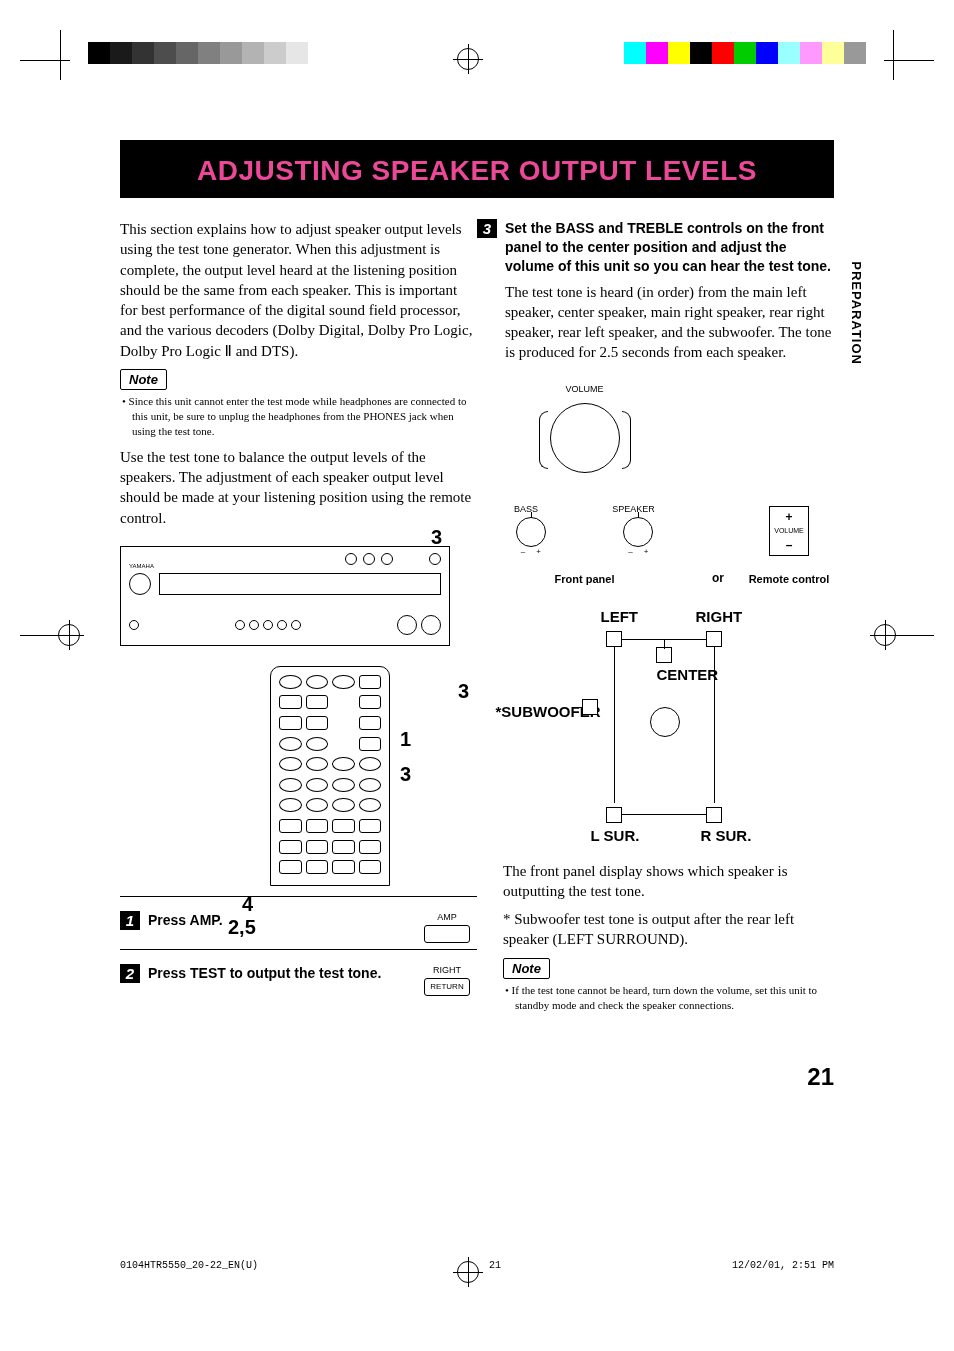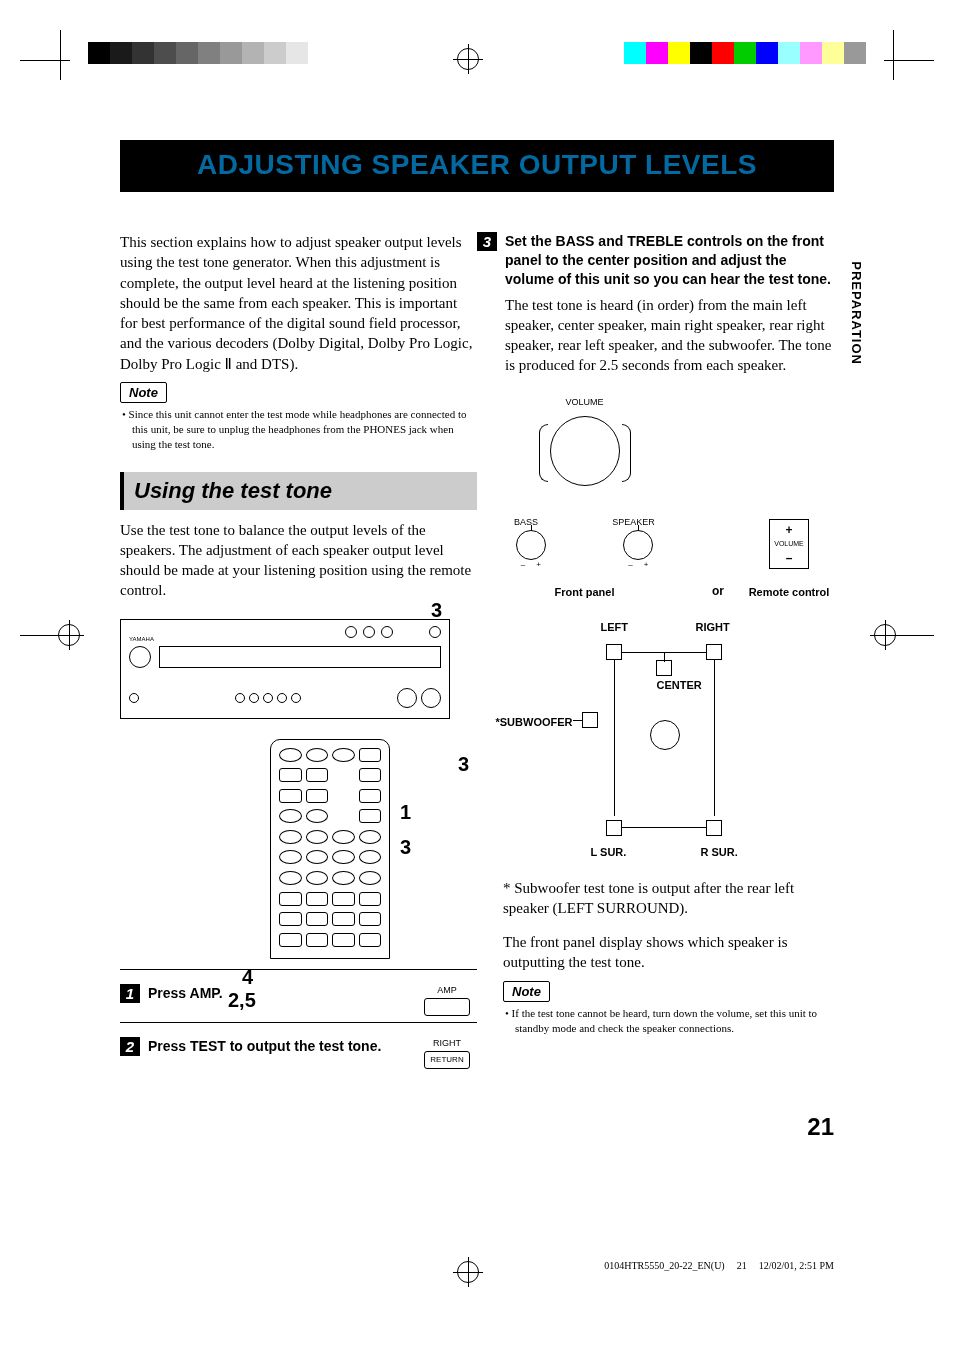--- a/index.html
+++ b/index.html
@@ -33,28 +33,28 @@
   .colorbar-r div { width: 22px; height: 22px; }
 
   .page {
     position: absolute;
     top: 140px;
     left: 120px;
     width: 714px;
   }
   .title-bar {
     background: #000;
-    color: #0369a1;
+    color: #ec4899;
     font-family: Arial, Helvetica, sans-serif;
     font-weight: bold;
     font-size: 28px;
     text-align: center;
-    padding: 9px 0 11px;
+    padding: 15px 0 11px;
     letter-spacing: 0.5px;
-    margin-bottom: 40px;
+    margin-bottom: 21px;
   }
   .columns { display: flex; }
   .col { flex: 1; font-size: 15px; line-height: 1.35; }
   .col p { margin: 0 0 8px 0; }
   .note-label {
     display: inline-block;
     border: 1px solid #000;
     border-radius: 2px;
     padding: 1px 8px;
     font-family: Arial, Helvetica, sans-serif;
@@ -172,24 +172,24 @@
   .remote-vol-box {
     border: 1px solid #000; width: 40px; height: 50px; position: relative; margin: 0 auto;
   }
   .remote-vol-box::before { content: "+"; position: absolute; top: 2px; left: 50%; transform: translateX(-50%); font-size: 12px; font-weight: bold; }
   .remote-vol-box::after { content: "–"; position: absolute; bottom: 2px; left: 50%; transform: translateX(-50%); font-size: 12px; font-weight: bold; }
   .remote-vol-box .mid { position: absolute; top: 50%; left: 0; right: 0; text-align: center; font-size: 7px; font-family: Arial; transform: translateY(-50%); }
   .speaker-diagram {
     position: relative;
     width: 280px;
     height: 240px;
-    margin: 20px auto 18px;
+    margin: 20px auto 10px;
     font-family: Arial, sans-serif;
     font-weight: bold;
-    font-size: 11px;
+    font-size: 15px;
   }
   .spk-box { position: absolute; width: 16px; height: 16px; border: 1.5px solid #000; background: #fff; }
   .spk-circle { position: absolute; width: 30px; height: 30px; border: 1.5px solid #000; border-radius: 50%; background: #fff; }
   .spk-label { position: absolute; white-space: nowrap; }
   .arrow-line-h { position: absolute; height: 1px; background: #000; }
   .arrow-line-v { position: absolute; width: 1px; background: #000; }
   .tab-label {
     position: absolute;
     right: -30px;
     top: 225px;
@@ -207,24 +207,23 @@
     font-family: Arial, sans-serif;
     font-weight: bold;
     font-size: 24px;
   }
   .footer {
     position: absolute;
     bottom: 80px;
     left: 120px;
     right: 120px;
     display: flex;
-    justify-content: flex-end;
-    font-family: Liberation Serif, serif;
+    justify-content: space-between;
+    font-family: Liberation Mono, monospace;
     font-size: 10px;
-    gap: 12px;
   }
   .reg-bottom { position: absolute; bottom: 68px; left: 457px; width: 22px; height: 22px; border: 1px solid #000; border-radius: 50%; }
   .reg-bottom::before { content:""; position:absolute; left:-5px; right:-5px; top:50%; height:1px; background:#000; }
   .reg-bottom::after { content:""; position:absolute; top:-5px; bottom:-5px; left:50%; width:1px; background:#000; }
 </style>
 </head>
 <body>
 
 <div class="crop-marks">
   <div class="crop-tl-h"></div>
@@ -267,21 +266,20 @@
 <div class="page">
   <div class="title-bar">ADJUSTING SPEAKER OUTPUT LEVELS</div>
 
   <div class="columns">
 
     <div class="col">
       <p>This section explains how to adjust speaker output levels using the test tone generator. When this adjustment is complete, the output level heard at the listening position should be the same from each speaker. This is important for best performance of the digital sound field processor, and the various decoders (Dolby Digital, Dolby Pro Logic, Dolby Pro Logic Ⅱ and DTS).</p>
       <div class="note-label">Note</div>
       <p class="bullet">• Since this unit cannot enter the test mode while headphones are connected to this unit, be sure to unplug the headphones from the PHONES jack when using the test tone.</p>
 
-      <div class="section-bar">Using the test tone</div>
       <p>Use the test tone to balance the output levels of the speakers. The adjustment of each speaker output level should be made at your listening position using the remote control.</p>
 
       <div style="position:relative">
         <div class="callout" style="right:35px;top:-22px">3</div>
         <div class="receiver">
           <div class="row1"><span class="brand">YAMAHA</span><div class="knobs">
                 <div></div>
                 <div></div>
                 <div></div>
                 <div style="margin-left:30px"></div>
@@ -426,22 +424,22 @@
         <div class="spk-box" style="bottom:24px;left:190px"></div>
         <div class="spk-circle" style="top:100px;left:134px"></div>
         <div class="arrow-line-h" style="top:32px;left:106px;width:84px"></div>
         <div class="arrow-line-v" style="top:32px;left:148px;height:10px"></div>
         <div class="arrow-line-v" style="top:40px;left:98px;height:156px"></div>
         <div class="arrow-line-v" style="top:40px;left:198px;height:156px"></div>
         <div class="arrow-line-h" style="bottom:32px;left:106px;width:84px"></div>
         <div class="arrow-line-h" style="top:100px;left:57px;width:10px"></div>
       </div>
 
+      <p style="padding-left:26px;font-size:15px;margin-top:14px">The front panel display shows which speaker is outputting the test tone.</p>
       <p style="padding-left:26px;font-size:15px">* Subwoofer test tone is output after the rear left speaker (LEFT SURROUND).</p>
-      <p style="padding-left:26px;font-size:15px;margin-top:14px">The front panel display shows which speaker is outputting the test tone.</p>
 
       <div style="margin-left:26px">
         <div class="note-label">Note</div>
         <p class="bullet">• If the test tone cannot be heard, turn down the volume, set this unit to standby mode and check the speaker connections.</p>
       </div>
     </div>
   </div>
 
   <div class="tab-label">PREPARATION</div>
   <div class="page-num">21</div>

